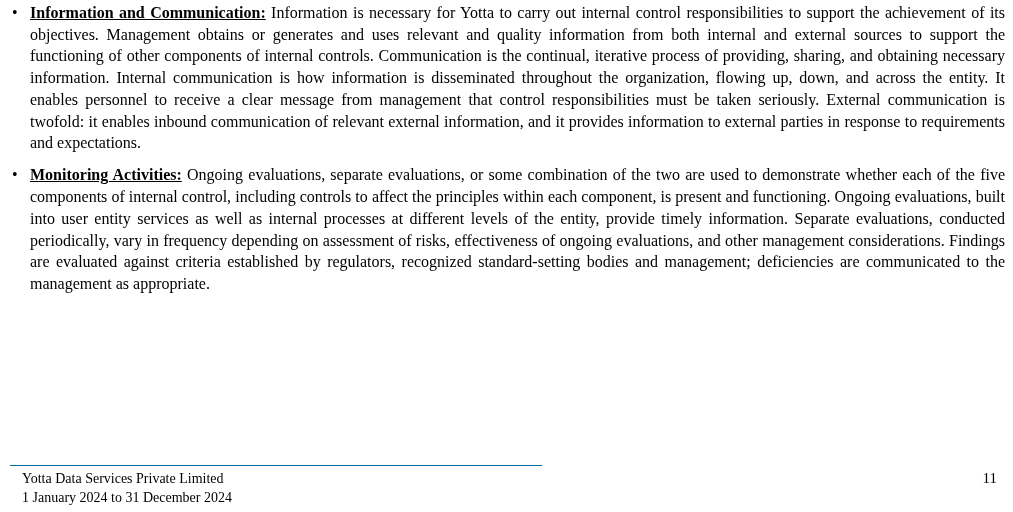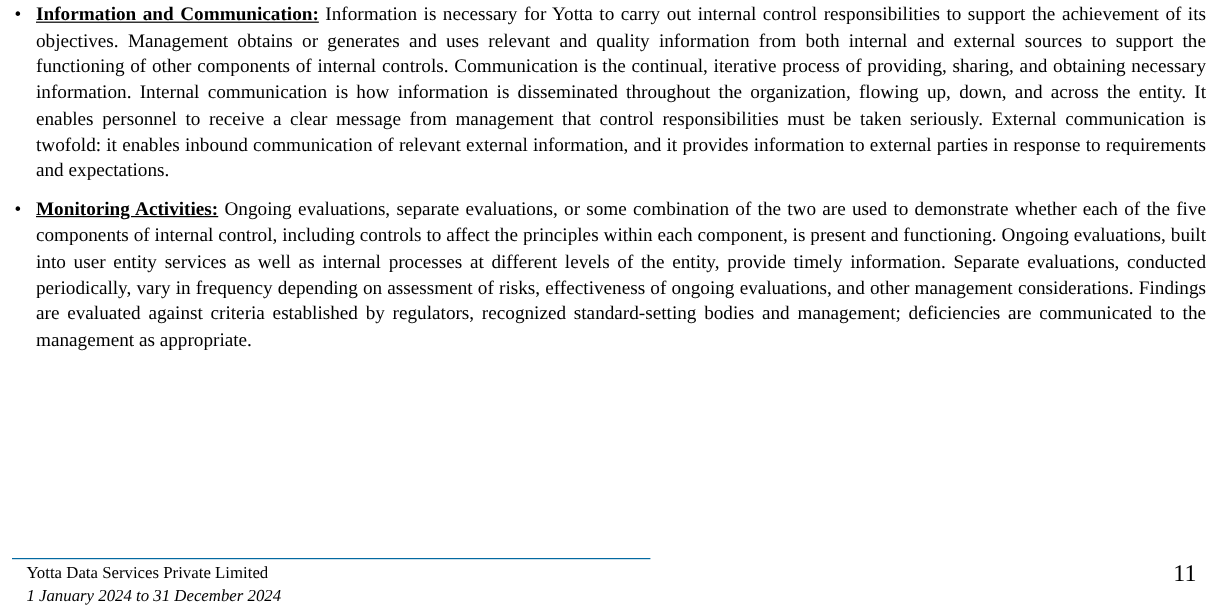--- a/index.html
+++ b/index.html
@@ -50,28 +50,27 @@
     padding: 3px 0 0 12px;
     font-size: 14px;
     margin-top: 36px;
   }
   .footer-company {
     line-height: 19px;
     white-space: nowrap;
   }
   .footer-period {
     line-height: 19px;
-    font-style: italic;
     white-space: nowrap;
   }
   .page-number {
     position: absolute;
     right: 16px;
     top: 469px;
-    font-size: 20px;
+    font-size: 15px;
     line-height: 18px;
   }
 </style>
 </head>
 <body>
 
 <div class="page">
 
   <div class="content">
 

